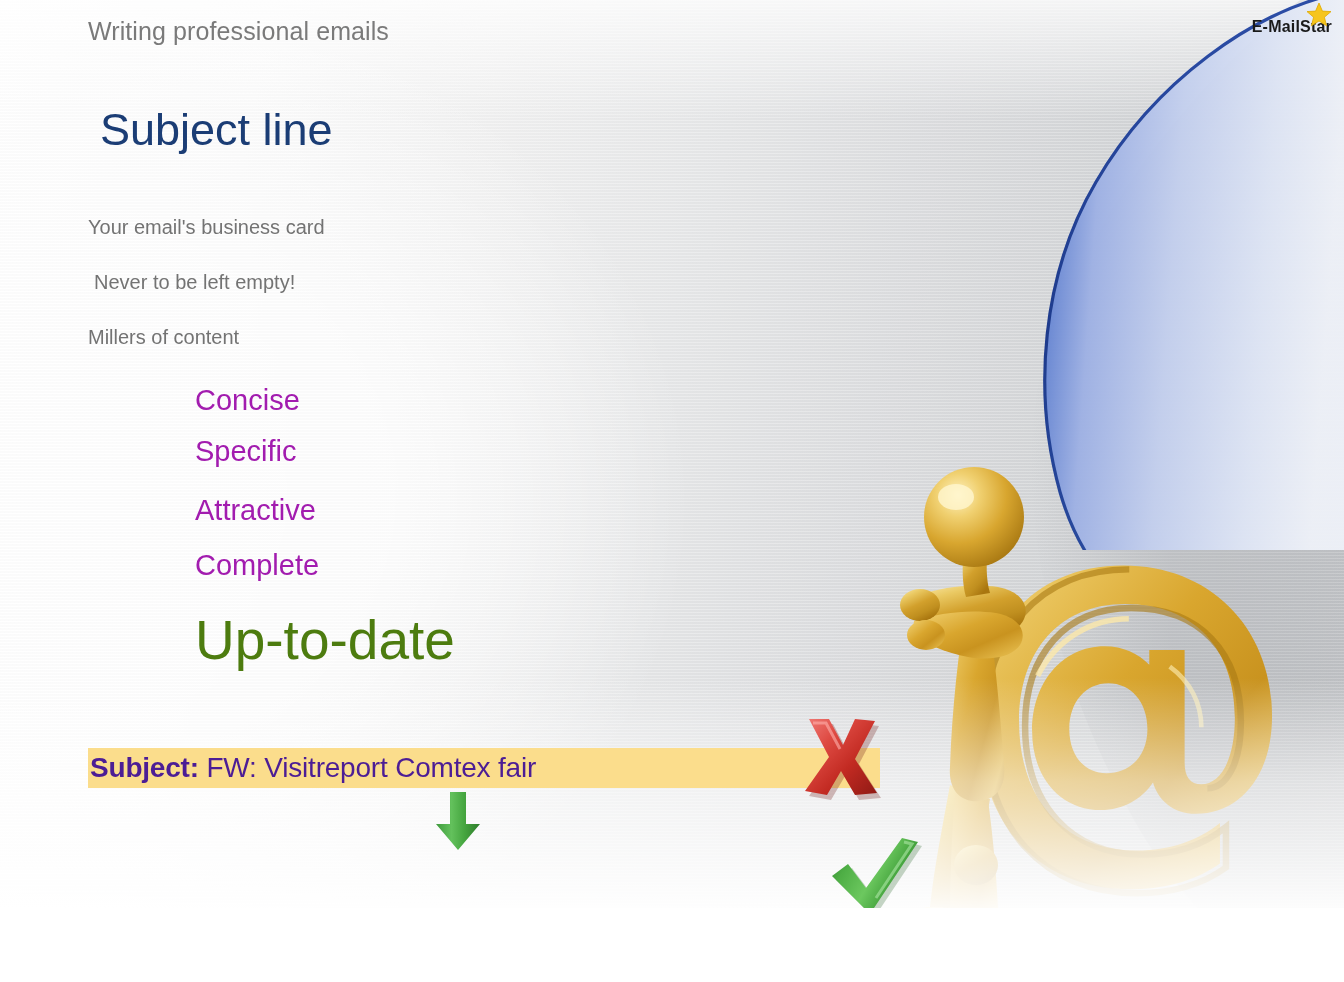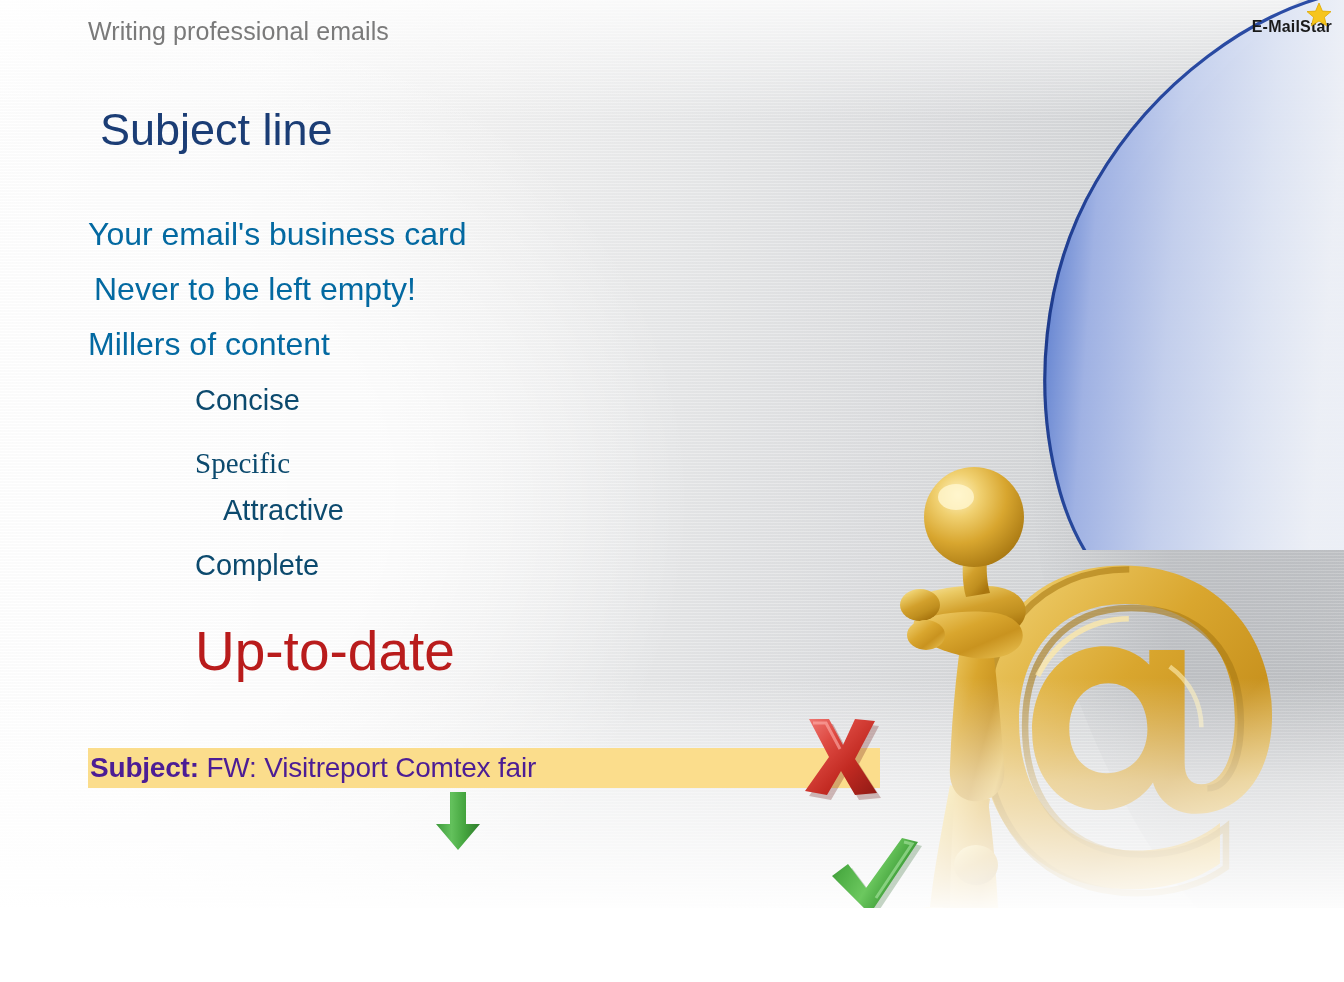--- a/index.html
+++ b/index.html
@@ -126,49 +126,48 @@
     top: 104px;
     font-size: 45px;
     color: #1b3d75;
     white-space: nowrap;
   }
 
   
   .lvl1 {
     position: absolute;
     left: 88px;
-    font-size: 32px;
-    color: #0369a1;
+    font-size: 20px;
+    color: #737373;
     white-space: nowrap;
   }
   .lvl1.b0 { top: 216px; }
   .lvl1.b1 { top: 271px; margin-left: 6px; }
   .lvl1.b2 { top: 326px; }
 
   
   .lvl2 {
     position: absolute;
     left: 195px;
     font-size: 29px;
-    color: #0c4a6e;
+    color: #a21caf;
     white-space: nowrap;
   }
   .lvl2.c0 { top: 384px; }
-  .lvl2.c1 { top: 447px; font-family: Liberation Serif, serif; }
-  .lvl2.c2 { top: 494px; margin-left: 28px; }
+  .lvl2.c1 { top: 435px; }
+  .lvl2.c2 { top: 494px; }
   .lvl2.c3 { top: 549px; }
 
   .lvl2-big {
     position: absolute;
     left: 195px;
     top: 608px;
     font-size: 55px;
-    color: #b91c1c;
-    white-space: nowrap;
-    margin-top: 11px;
+    color: #4d7c0f;
+    white-space: nowrap;
   }
 
   
   .subject-bar {
     position: absolute;
     left: 88px;
     width: 792px;
     height: 40px;
     background: #fbdd8c;
     display: flex;

